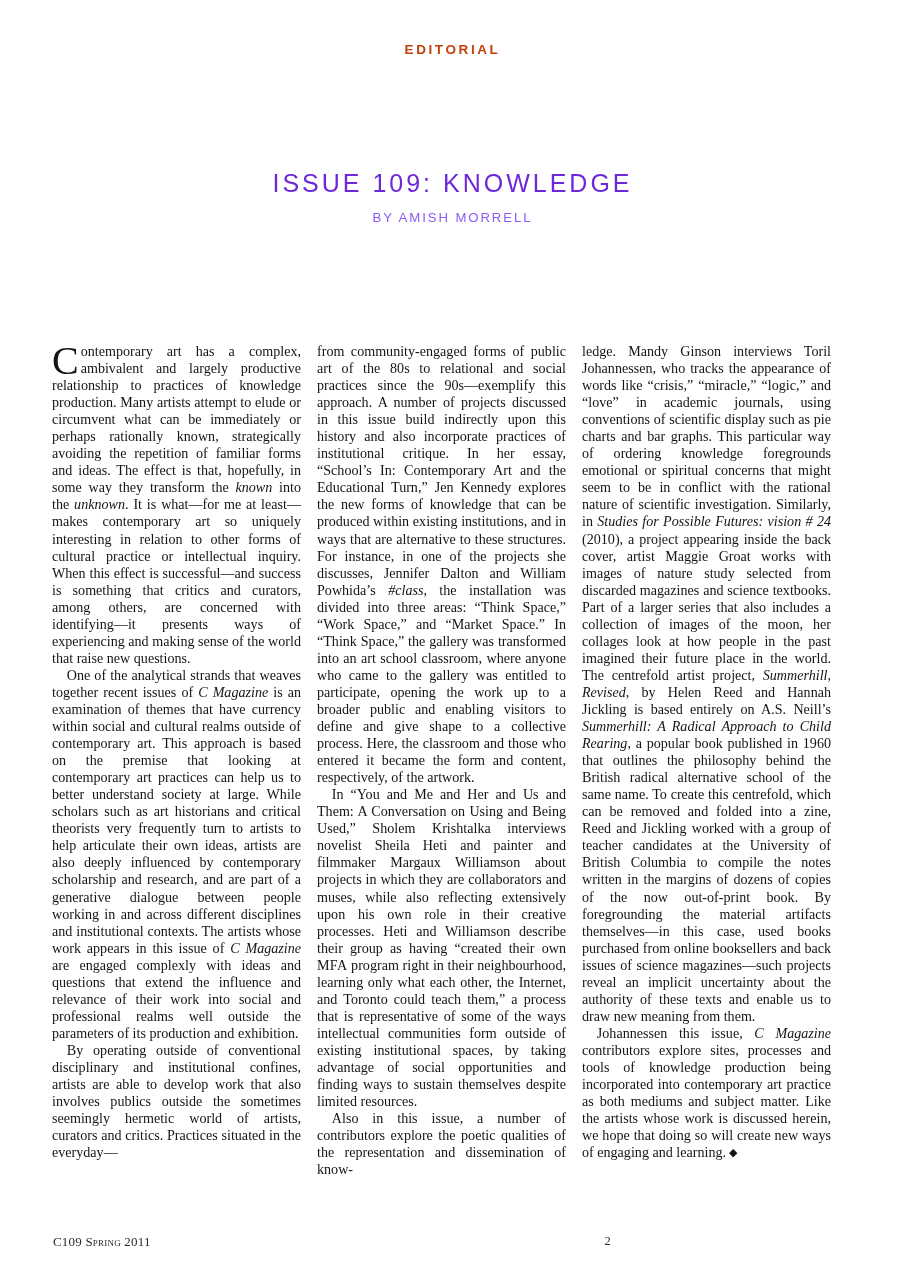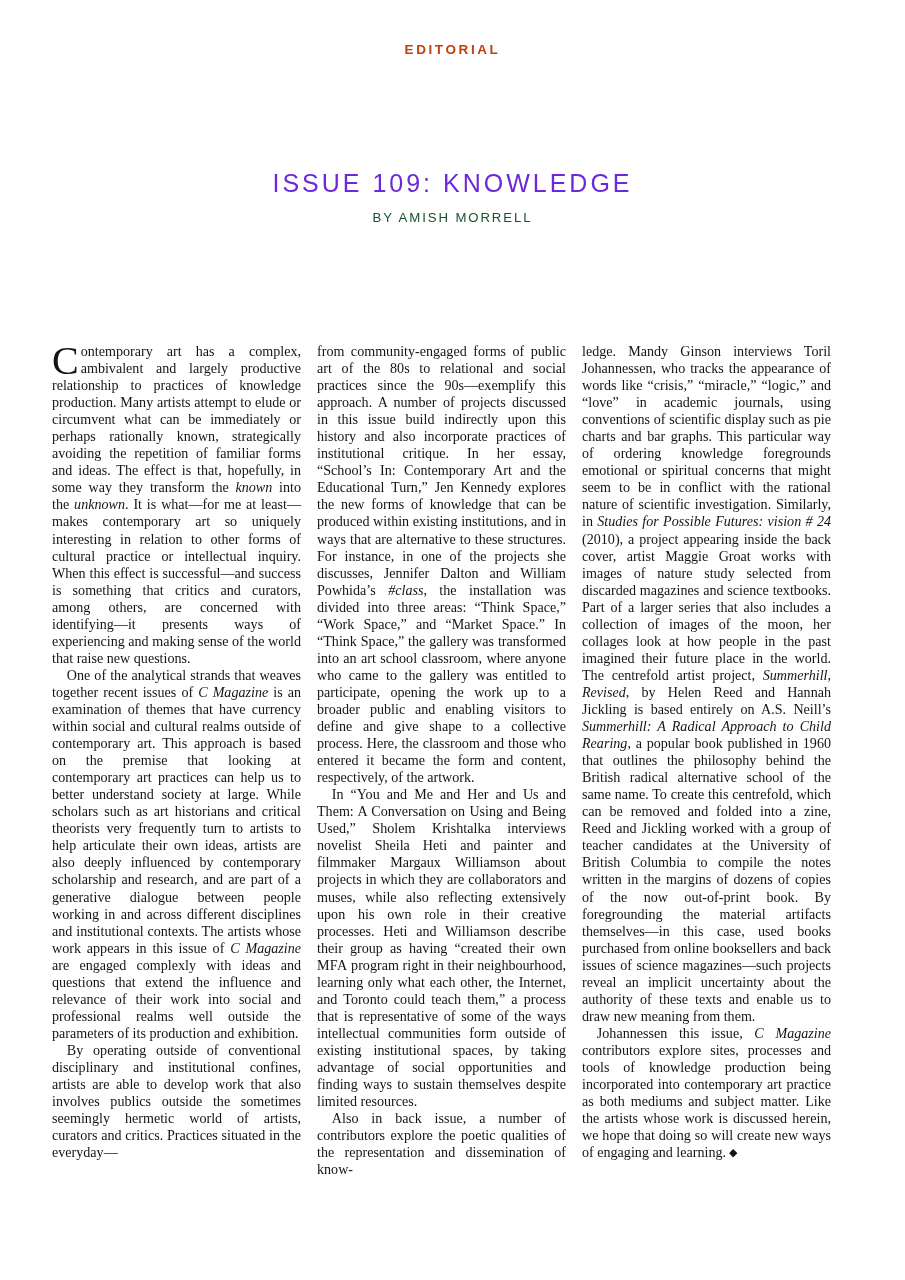--- a/index.html
+++ b/index.html
@@ -54,21 +54,21 @@
     letter-spacing: 3.0px;
     color: #6d28d9;
     line-height: 1.1;
   }
   .byline {
     margin-top: 12px;
     font-family: "Liberation Sans", sans-serif;
     font-weight: 400;
     font-size: 13.2px;
     letter-spacing: 1.9px;
-    color: #14532d;
+    color: #8b5cf6;
   }
 
   
   .columns {
     position: absolute;
     top: 343px;
     left: 52px;
     width: 800px;
     height: 835px;
     display: flex;
@@ -174,25 +174,29 @@
       <p><span>One of the analytical strands that weaves together recent issues of </span><em>C Magazine</em><span> is an examination of themes that have currency within social and cultural realms outside of contemporary art. This approach is based on the premise that looking at contemporary art practices can help us to better understand society at large. While scholars such as art historians and critical theorists very frequently turn to artists to help articulate their own ideas, artists are also deeply influenced by contemporary scholarship and research, and are part of a generative dialogue between people working in and across different disciplines and institutional contexts. The artists whose work appears in this issue of </span><em>C Magazine</em><span> are engaged complexly with ideas and questions that extend the influence and relevance of their work into social and professional realms well outside the parameters of its production and exhibition.</span></p>
 
       <p>By operating outside of conventional disciplinary and institutional confines, artists are able to develop work that also involves publics outside the sometimes seemingly hermetic world of artists, curators and critics. Practices situated in the everyday—</p>
     </div>
 
     <div class="col">
       <p class="cont"><span>from community-engaged forms of public art of the 80s to relational and social practices since the 90s—exemplify this approach. A number of projects discussed in this issue build indirectly upon this history and also incorporate practices of institutional critique. In her essay, “School’s In: Contemporary Art and the Educational Turn,” Jen Kennedy explores the new forms of knowledge that can be produced within existing institutions, and in ways that are alternative to these structures. For instance, in one of the projects she discusses, Jennifer Dalton and William Powhida’s </span><em>#class</em><span>, the installation was divided into three areas: “Think Space,” “Work Space,” and “Market Space.” In “Think Space,” the gallery was transformed into an art school classroom, where anyone who came to the gallery was entitled to participate, opening the work up to a broader public and enabling visitors to define and give shape to a collective process. Here, the classroom and those who entered it became the form and content, respectively, of the artwork.</span></p>
 
       <p><span>In “You and Me and Her and Us and Them: A Conversation on Using and Being Used,” Sholem Krishtalka interviews novelist Sheila Heti and painter and filmmaker Margaux Williamson about projects in which they are collaborators and muses, while also reflecting extensively upon his own role in their creative processes. Heti and Williamson describe their group as having “created their own </span><span class="smallcaps">MFA</span><span> program right in their neighbourhood, learning only what each other, the Internet, and Toronto could teach them,” a process that is representative of some of the ways intellectual communities form outside of existing institutional spaces, by taking advantage of social opportunities and finding ways to sustain themselves despite limited resources.</span></p>
 
-      <p>Also in back issue, a number of contributors explore the poetic qualities of the representation and dissemination of know-</p>
+      <p>Also in this issue, a number of contributors explore the poetic qualities of the representation and dissemination of know-</p>
     </div>
 
     <div class="col">
       <p class="cont"><span>ledge. Mandy Ginson interviews Toril Johannessen, who tracks the appearance of words like “crisis,” “miracle,” “logic,” and “love” in academic journals, using conventions of scientific display such as pie charts and bar graphs. This particular way of ordering knowledge foregrounds emotional or spiritual concerns that might seem to be in conflict with the rational nature of scientific investigation. Similarly, in </span><em>Studies for Possible Futures: vision # 24</em><span> (2010), a project appearing inside the back cover, artist Maggie Groat works with images of nature study selected from discarded magazines and science textbooks. Part of a larger series that also includes a collection of images of the moon, her collages look at how people in the past imagined their future place in the world. The centrefold artist project, </span><em>Summerhill, Revised</em><span>, by Helen Reed and Hannah Jickling is based entirely on A.S. Neill’s </span><em>Summerhill: A Radical Approach to Child Rearing</em><span>, a popular book published in 1960 that outlines the philosophy behind the British radical alternative school of the same name. To create this centrefold, which can be removed and folded into a zine, Reed and Jickling worked with a group of teacher candidates at the University of British Columbia to compile the notes written in the margins of dozens of copies of the now out-of-print book. By foregrounding the material artifacts themselves—in this case, used books purchased from online booksellers and back issues of science magazines—such projects reveal an implicit uncertainty about the authority of these texts and enable us to draw new meaning from them.</span></p>
 
       <p><span>Johannessen this issue, </span><em>C Magazine</em><span> contributors explore sites, processes and tools of knowledge production being incorporated into contemporary art practice as both mediums and subject matter. Like the artists whose work is discussed herein, we hope that doing so will create new ways of engaging and learning.</span><span class="endmark">◆</span></p>
     </div>
 
   </div>
 
+  <div class="footer">
+    <div class="folio-left">C109 Spring 2011</div>
+    <div class="folio-page">2</div>
+  </div>
 
 </div>
 
 </body></html>

